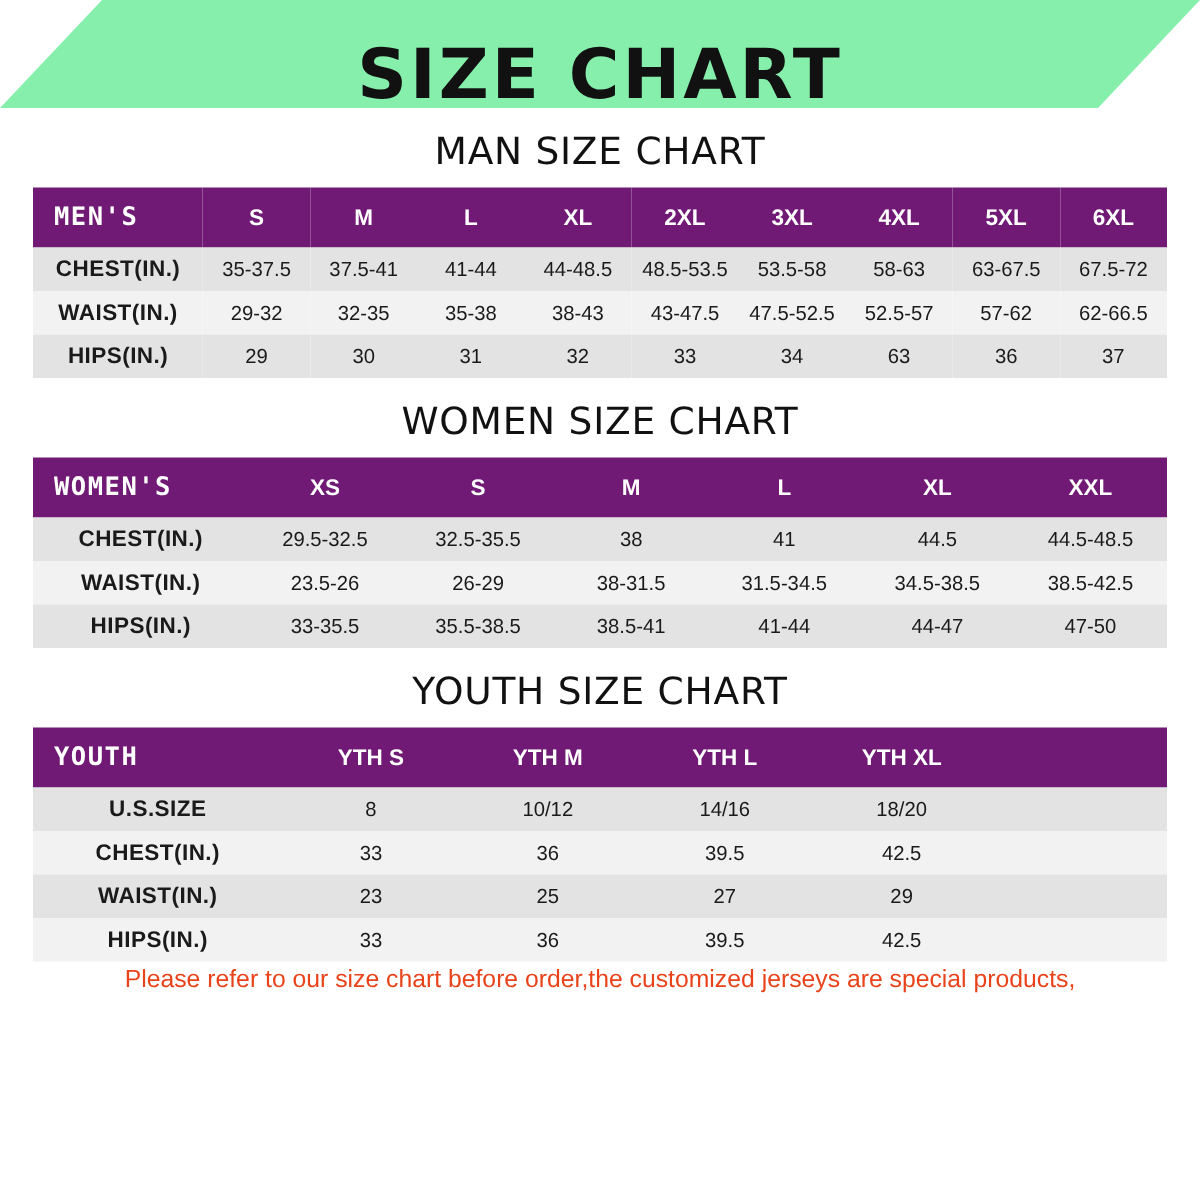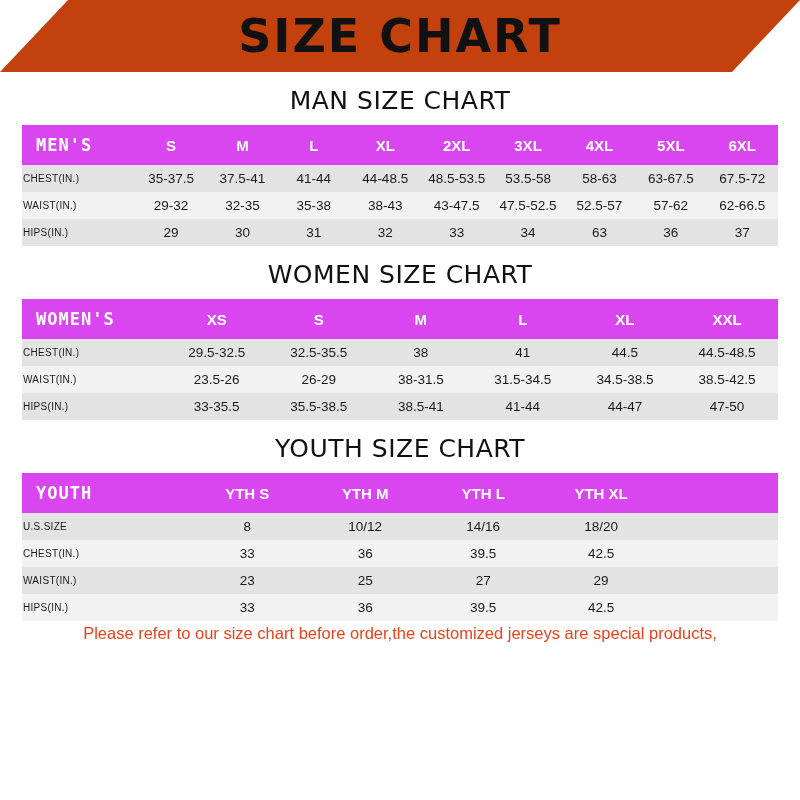--- a/index.html
+++ b/index.html
@@ -11,23 +11,23 @@
   }
   .page {
     width: 800px; height: 800px;
     position: relative;
     background: #ffffff;
     overflow: hidden;
   }
   
   .banner {
     height: 72px;
-    background: #c2410c;
+    background: #86efac;
     display: flex;
-    align-items: center;
+    align-items: flex-end;
     justify-content: center;
     position: relative;
   }
   .banner-title {
     font-family: "DejaVu Sans", sans-serif;
     font-weight: bold;
     font-size: 46px;
     letter-spacing: 2px;
     color: #111111;
     text-align: center;
@@ -61,38 +61,39 @@
     table-layout: fixed;
   }
   .chart-table th, .chart-table td {
     text-align: center;
     font-size: 13.5px;
     color: #1a1a1a;
     padding: 6px 1px;
     white-space: nowrap;
   }
   .chart-table thead th {
-    background: #d946ef;
+    background: #701a75;
     color: #ffffff;
     font-size: 15px;
     padding: 10px 1px;
     font-weight: bold;
   }
   .chart-table thead th.rowhead {
     text-align: left;
     padding-left: 14px;
     font-family: "DejaVu Sans Mono", monospace;
     font-size: 17px;
     letter-spacing: 1px;
   }
   .chart-table tbody td.rowhead {
-    text-align: left;
-    font-size: 10px;
+    text-align: center;
+    font-size: 15px;
     color: #1a1a1a;
     letter-spacing: 0.3px;
+    font-weight: bold;
   }
   .row-a { background: #e3e3e3; }
   .row-b { background: #f2f2f2; }
 
   
   .t-men col.c0 { width: 15%; }
   .t-women col.c0 { width: 19%; }
   .t-youth col.c0 { width: 22%; }
 
   .footer-note {

